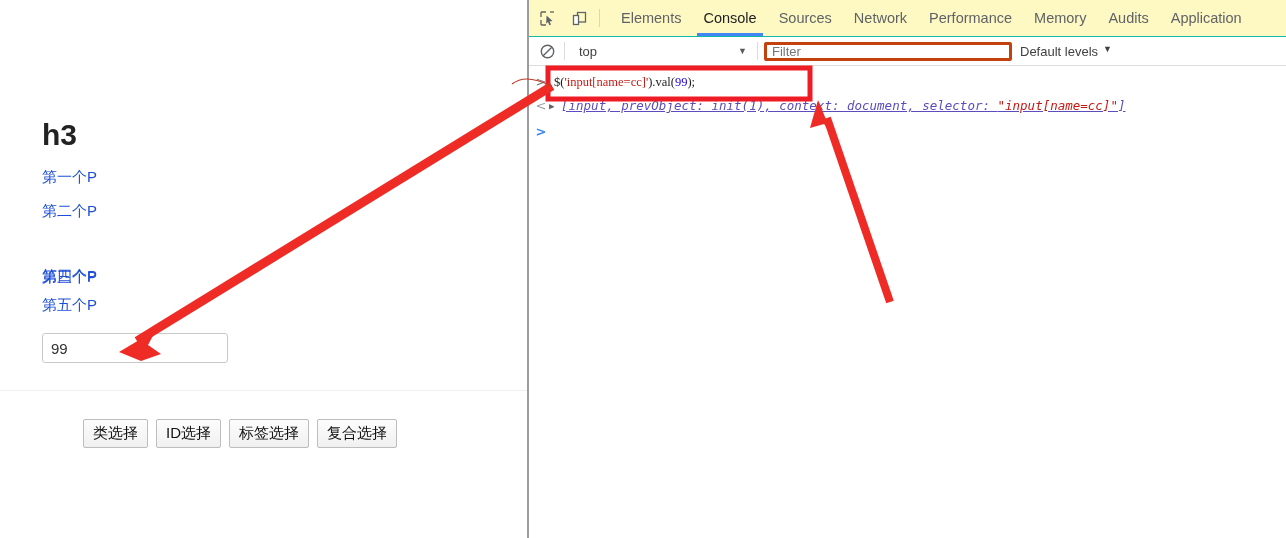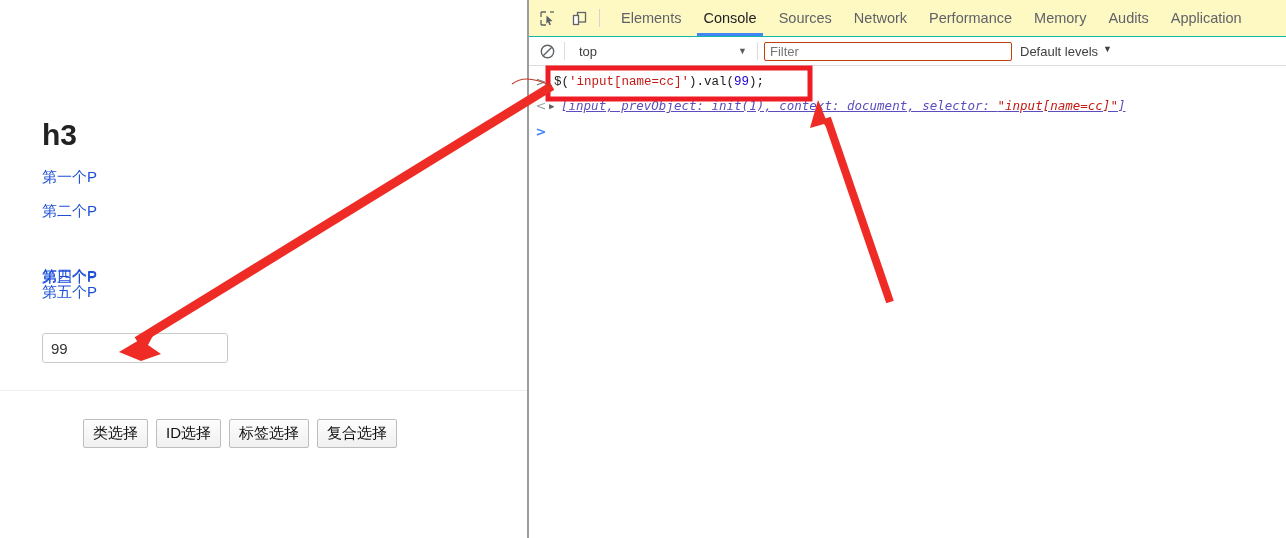--- a/index.html
+++ b/index.html
@@ -47,21 +47,21 @@
     left: 0;
     font-size: 15px;
     color: #1d4ed8;
     line-height: 18px;
     white-space: nowrap;
   }
   .para.p1 { top: 168px; }
   .para.p2 { top: 202px; }
   .para.p3 { top: 248px; margin-top: 20px; }
   .para.p4 { top: 267px; }
-  .para.p5 { top: 283px; }
+  .para.p5 { top: 296px; }
 
   #cc-input {
     position: absolute;
     left: 0px;
     top: 333px;
     width: 186px;
     height: 30px;
     box-sizing: border-box;
     border: 1px solid #c9c9c9;
     border-radius: 3px;
@@ -214,21 +214,21 @@
     flex: none;
   }
   #context-select .caret {
     font-size: 9px;
     color: #5a5a5a;
   }
   #filter-input {
     width: 248px;
     height: 19px;
     box-sizing: border-box;
-    border: 1px solid #c2410c;
+    border: 3px solid #c2410c;
     border-radius: 2px;
     font-family: "Liberation Sans", sans-serif;
     font-size: 13px;
     color: #333;
     padding: 0 5px;
     background: #fff;
     outline: none;
     flex: none;
   }
   #levels-select {
@@ -275,21 +275,21 @@
     flex: none;
     font-size: 9px;
     line-height: 21px;
     color: #5f6368;
     user-select: none;
   }
 
   .code-line {
     line-height: 20px;
     white-space: pre;
-    font-family: Liberation Mono, monospace;
+    font-family: Liberation Serif, serif;
     font-size: 12.5px;
   }
   .tok-plain  { color: #1b1b1b; }
   .tok-string { color: #c41a16; }
   .tok-number { color: #1c00cf; }
 
   .out-line {
     line-height: 20px;
     white-space: pre;
     font-family: "DejaVu Sans Mono", monospace;

